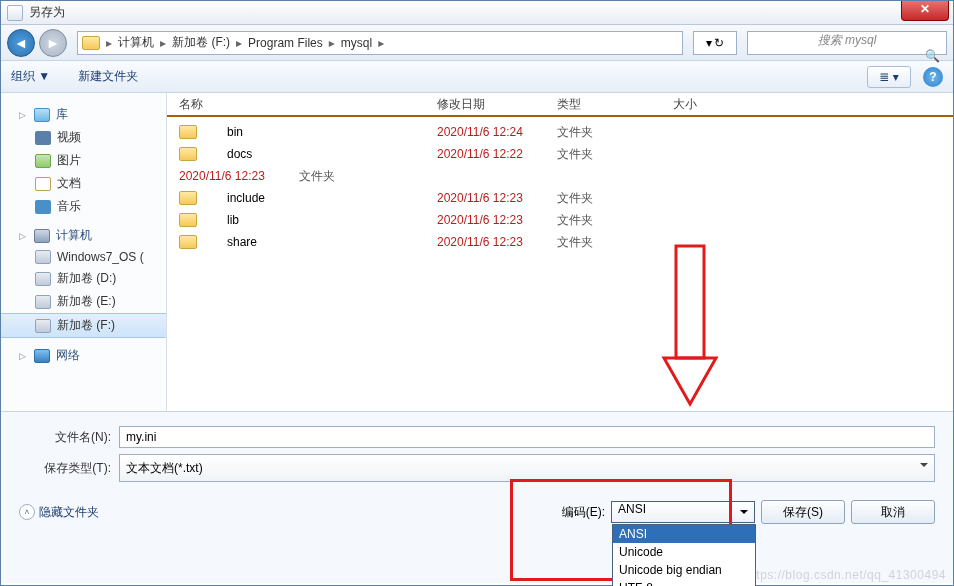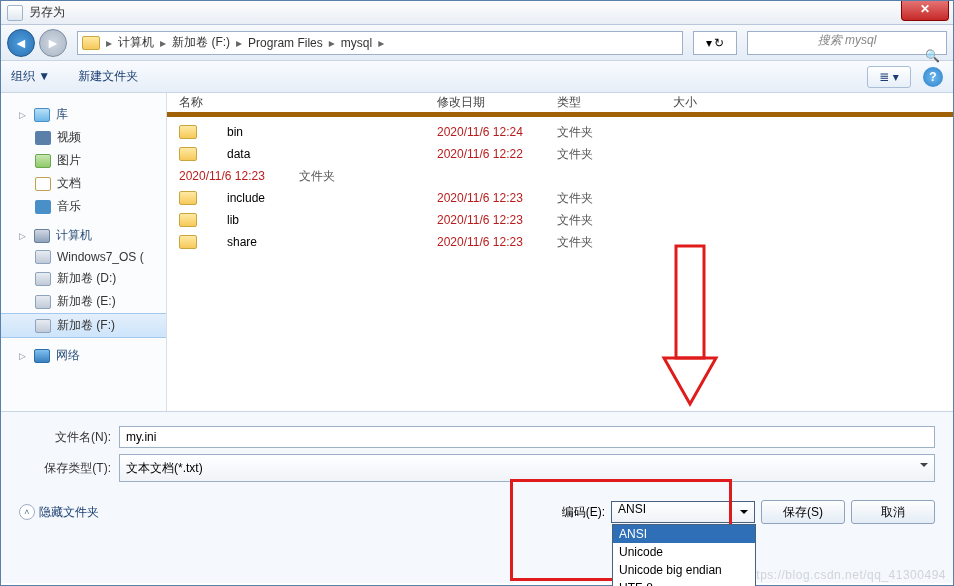--- a/index.html
+++ b/index.html
@@ -39,21 +39,21 @@
 .ico-vid { background: #5a7fa8; }
 .ico-pic { background: linear-gradient(#c8e8b0,#8fca6a); border: 1px solid #6aa84f; }
 .ico-doc { background: #fff; border: 1px solid #bfa050; position: relative; }
 .ico-mus { background: #4a90c8; }
 .ico-comp { background: linear-gradient(#d0d8e2,#8fa3bc); border: 1px solid #6a7f99; }
 .ico-drv { background: linear-gradient(#e8ecf2,#c0cad8); border: 1px solid #8fa3bc; }
 .ico-net { background: linear-gradient(#7fc0f0,#3a80c0); border: 1px solid #2a6fa8; }
 .tri { color: #7f8da0; font-size: 9px; margin-right: 2px; }
 
 .filepane { flex: 1; background: #fff; }
-.columns { display: flex; border-bottom: 5px solid #a16207; height: 24px; align-items: center; padding-left: 12px; }
+.columns { display: flex; border-bottom: 2px solid #a16207; height: 24px; align-items: center; padding-left: 12px; }
 .col { color: #444; }
 .col-name { width: 258px; }
 .col-date { width: 120px; }
 .col-type { width: 116px; }
 .col-size { width: 80px; }
 .rows { padding-top: 4px; }
 .row { display: flex; align-items: center; height: 22px; padding-left: 12px; }
 .row .folder-icon { margin-right: 8px; }
 .cell-name { width: 258px; display: flex; align-items: center; gap: 22px; }
 .cell-date { width: 120px; color: #b91c1c; }
@@ -197,21 +197,21 @@
             <div class="cell-name">
               <span class="folder-icon"></span>
               <span>bin</span>
             </div>
             <div class="cell-date">2020/11/6 12:24</div>
             <div class="cell-type">文件夹</div>
           </div>
           <div class="row">
             <div class="cell-name">
               <span class="folder-icon"></span>
-              <span>data</span>
+              <span>docs</span>
             </div>
             <div class="cell-date">2020/11/6 12:22</div>
             <div class="cell-type">文件夹</div>
           </div>
           <div class="row">
             <div class="cell-date">2020/11/6 12:23</div>
             <div class="cell-type">文件夹</div>
           </div>
           <div class="row">
             <div class="cell-name">

